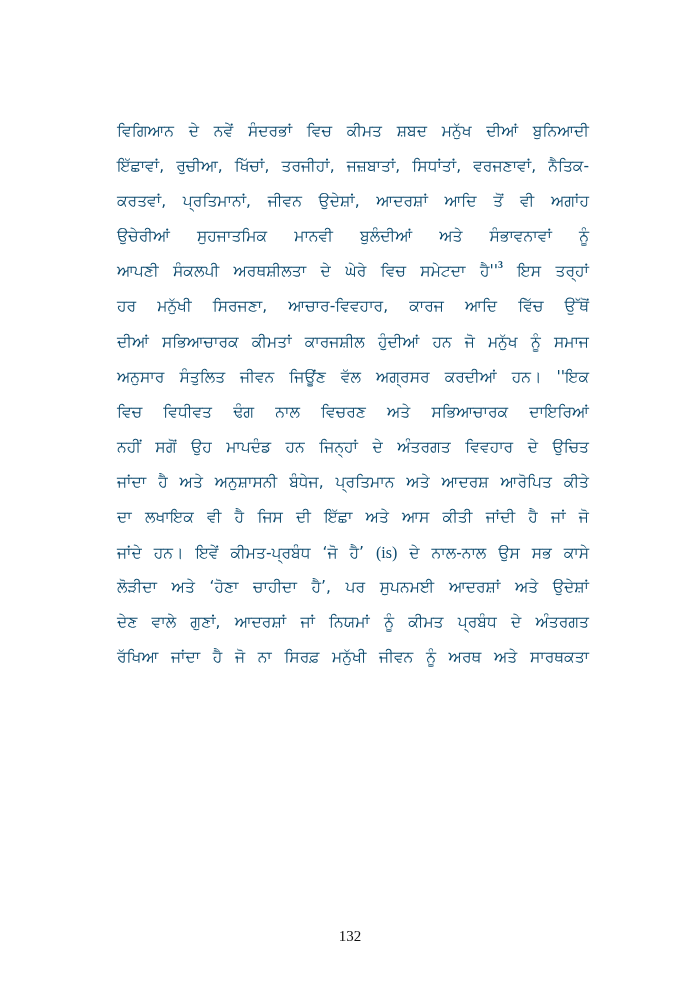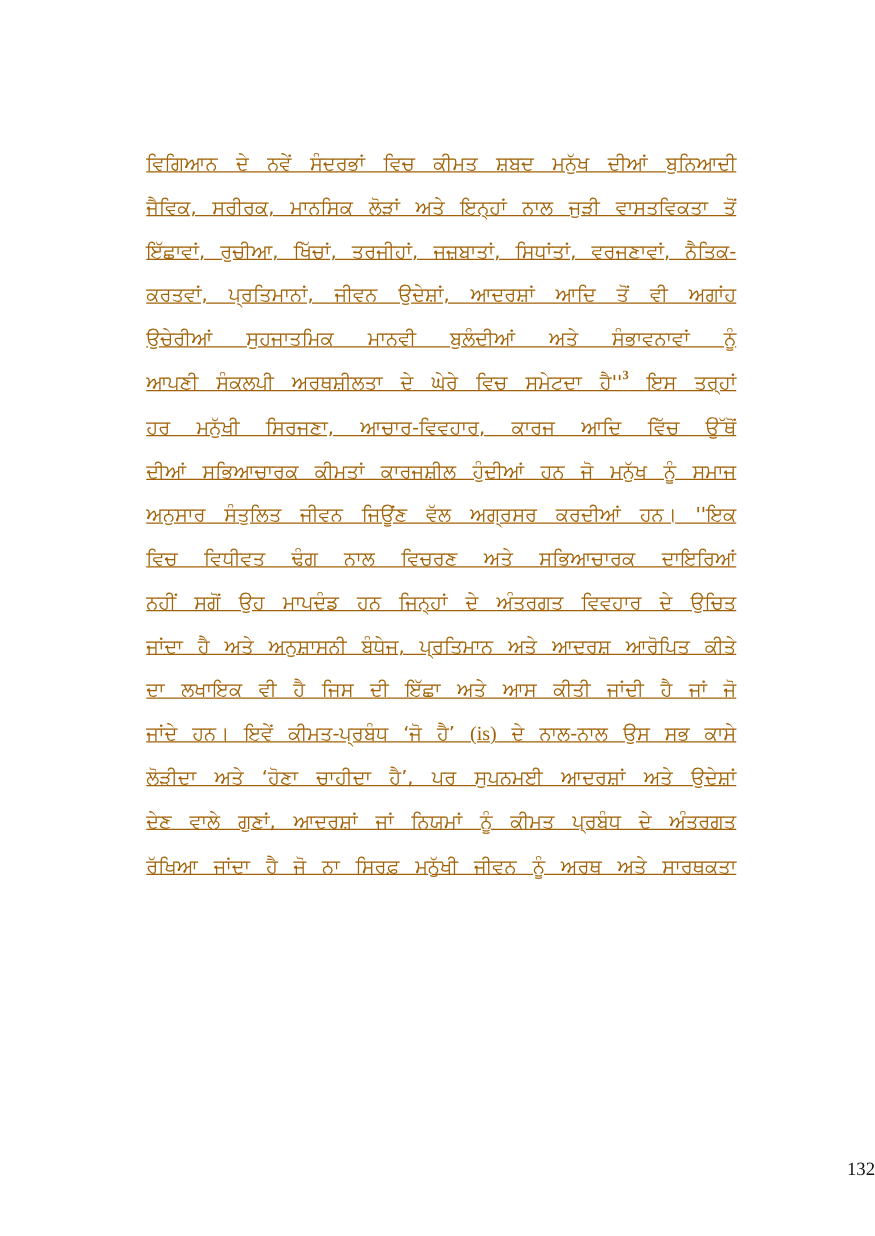--- a/index.html
+++ b/index.html
@@ -28,55 +28,53 @@
       width: 472px;
     }
     .line {
       height: 35.1px;
       line-height: 35.1px;
       font-family: "DejaVu Sans", sans-serif;
       font-size: 15.5px;
       white-space: nowrap;
       text-align: justify;
       text-align-last: justify;
-      color: #a16207;
-      text-decoration: underline;
+      color: #0c4a6e;
     }
     .line.last {
       text-align-last: justify;
     }
     .fn {
       font-family: "Liberation Serif", serif;
       font-size: 10px;
       font-weight: bold;
       vertical-align: 8px;
       line-height: 0;
     }
     .latin {
       font-family: "Liberation Serif", serif;
       font-size: 16px;
     }
     .page-number {
       position: absolute;
       left: 0;
       width: 700px;
       top: 928px;
-      text-align: right;
+      text-align: center;
       font-family: "Liberation Serif", serif;
       font-size: 15px;
       color: #111111;
     }
   </style>
 </head>
 <body>
 
 <div class="page">
   <div class="text-block">
     <div class="line">ਵਿਗਿਆਨ ਦੇ ਨਵੇਂ ਸੰਦਰਭਾਂ ਵਿਚ ਕੀਮਤ ਸ਼ਬਦ ਮਨੁੱਖ ਦੀਆਂ ਬੁਨਿਆਦੀ</div>
-    <div class="line">ਜੈਵਿਕ, ਸਰੀਰਕ, ਮਾਨਸਿਕ ਲੋੜਾਂ ਅਤੇ ਇਨ੍ਹਾਂ ਨਾਲ ਜੁੜੀ ਵਾਸਤਵਿਕਤਾ ਤੋਂ</div>
     <div class="line">ਇੱਛਾਵਾਂ, ਰੁਚੀਆ, ਖਿੱਚਾਂ, ਤਰਜੀਹਾਂ, ਜਜ਼ਬਾਤਾਂ, ਸਿਧਾਂਤਾਂ, ਵਰਜਣਾਵਾਂ, ਨੈਤਿਕ-</div>
     <div class="line">ਕਰਤਵਾਂ, ਪ੍ਰਤਿਮਾਨਾਂ, ਜੀਵਨ ਉਦੇਸ਼ਾਂ, ਆਦਰਸ਼ਾਂ ਆਦਿ ਤੋਂ ਵੀ ਅਗਾਂਹ</div>
     <div class="line">ਉਚੇਰੀਆਂ ਸੁਹਜਾਤਮਿਕ ਮਾਨਵੀ ਬੁਲੰਦੀਆਂ ਅਤੇ ਸੰਭਾਵਨਾਵਾਂ ਨੂੰ</div>
     <div class="line">
       <span>ਆਪਣੀ ਸੰਕਲਪੀ ਅਰਥਸ਼ੀਲਤਾ ਦੇ ਘੇਰੇ ਵਿਚ ਸਮੇਟਦਾ ਹੈ''</span><sup class="fn">3</sup>
       <span>ਇਸ ਤਰ੍ਹਾਂ</span>
     </div>
     <div class="line">ਹਰ ਮਨੁੱਖੀ ਸਿਰਜਣਾ, ਆਚਾਰ-ਵਿਵਹਾਰ, ਕਾਰਜ ਆਦਿ ਵਿੱਚ ਉੱਥੋਂ</div>
     <div class="line">ਦੀਆਂ ਸਭਿਆਚਾਰਕ ਕੀਮਤਾਂ ਕਾਰਜਸ਼ੀਲ ਹੁੰਦੀਆਂ ਹਨ ਜੋ ਮਨੁੱਖ ਨੂੰ ਸਮਾਜ</div>
     <div class="line">ਅਨੁਸਾਰ ਸੰਤੁਲਿਤ ਜੀਵਨ ਜਿਊਂਣ ਵੱਲ ਅਗ੍ਰਸਰ ਕਰਦੀਆਂ ਹਨ। ''ਇਕ</div>

